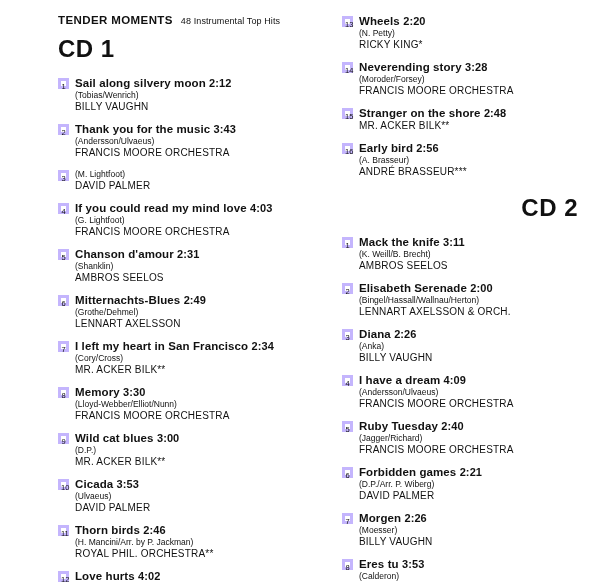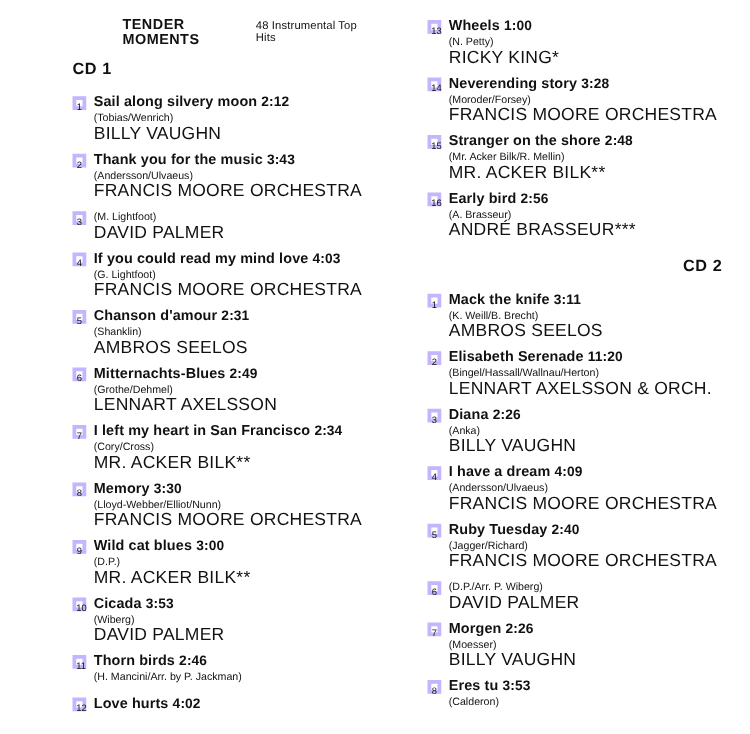--- a/index.html
+++ b/index.html
@@ -33,34 +33,33 @@
   }
   .col-right {
     padding-left: 42px;
     padding-right: 6px;
   }
   .header-line {
     display: flex;
     align-items: baseline;
     gap: 8px;
     margin-bottom: 9px;
-    margin-left: 40px;
   }
   .album-title {
     font-size: 11.5px;
     font-weight: bold;
     letter-spacing: 0.4px;
   }
   .album-sub {
     font-size: 9px;
     font-weight: normal;
     letter-spacing: 0.1px;
   }
   .disc-label {
-    font-size: 13px;
+    font-size: 24px;
     font-weight: bold;
     letter-spacing: 0.5px;
     margin: 0 0 14px 0;
   }
   .disc-label-right {
     margin-top: 16px;
     text-align: right;
   }
   .spacer-top-right {
     height: 1px;
@@ -93,21 +92,21 @@
     font-weight: bold;
     font-size: 11px;
   }
   .t-credit {
     font-size: 8.5px;
     line-height: 11px;
     letter-spacing: 0px;
     margin-top: 0px;
   }
   .t-artist {
-    font-size: 14px;
+    font-size: 10px;
     line-height: 12px;
     letter-spacing: 0.2px;
     margin-top: 0px;
   }
 </style>
 </head>
 <body>
 
 <div class="page">
 
@@ -203,51 +202,52 @@
       <div class="t-credit">(D.P.)</div>
       <div class="t-artist">MR. ACKER BILK**</div>
     </div>
 
     <div class="track">
       <span class="tracknum">10</span>
       <div class="t-title">
         <span>Cicada</span>
         <span class="t-time">3:53</span>
       </div>
-      <div class="t-credit">(Wiberg)</div>
+      <div class="t-credit">(Ulvaeus)</div>
       <div class="t-artist">DAVID PALMER</div>
     </div>
 
     <div class="track">
       <span class="tracknum">11</span>
       <div class="t-title">
         <span>Thorn birds</span>
         <span class="t-time">2:46</span>
       </div>
       <div class="t-credit">(H. Mancini/Arr. by P. Jackman)</div>
+      <div class="t-artist">ROYAL PHIL. ORCHESTRA**</div>
     </div>
 
     <div class="track">
       <span class="tracknum">12</span>
       <div class="t-title">
         <span>Love hurts</span>
         <span class="t-time">4:02</span>
       </div>
 
     </div>
   </div>
 
   <div class="col col-right">
     <div class="spacer-top-right"></div>
 
     <div class="track">
       <span class="tracknum">13</span>
       <div class="t-title">
         <span>Wheels</span>
-        <span class="t-time">1:00</span>
+        <span class="t-time">2:20</span>
       </div>
       <div class="t-credit">(N. Petty)</div>
       <div class="t-artist">RICKY KING*</div>
     </div>
 
     <div class="track">
       <span class="tracknum">14</span>
       <div class="t-title">
         <span>Neverending story</span>
         <span class="t-time">3:28</span>
@@ -255,21 +255,20 @@
       <div class="t-credit">(Moroder/Forsey)</div>
       <div class="t-artist">FRANCIS MOORE ORCHESTRA</div>
     </div>
 
     <div class="track">
       <span class="tracknum">15</span>
       <div class="t-title">
         <span>Stranger on the shore</span>
         <span class="t-time">2:48</span>
       </div>
-      <div class="t-credit">(Mr. Acker Bilk/R. Mellin)</div>
       <div class="t-artist">MR. ACKER BILK**</div>
     </div>
 
     <div class="track">
       <span class="tracknum">16</span>
       <div class="t-title">
         <span>Early bird</span>
         <span class="t-time">2:56</span>
       </div>
       <div class="t-credit">(A. Brasseur)</div>
@@ -285,21 +284,21 @@
         <span class="t-time">3:11</span>
       </div>
       <div class="t-credit">(K. Weill/B. Brecht)</div>
       <div class="t-artist">AMBROS SEELOS</div>
     </div>
 
     <div class="track">
       <span class="tracknum">2</span>
       <div class="t-title">
         <span>Elisabeth Serenade</span>
-        <span class="t-time">11:20</span>
+        <span class="t-time">2:00</span>
       </div>
       <div class="t-credit">(Bingel/Hassall/Wallnau/Herton)</div>
       <div class="t-artist">LENNART AXELSSON &amp; ORCH.</div>
     </div>
 
     <div class="track">
       <span class="tracknum">3</span>
       <div class="t-title">
         <span>Diana</span>
         <span class="t-time">2:26</span>
@@ -323,20 +322,24 @@
       <div class="t-title">
         <span>Ruby Tuesday</span>
         <span class="t-time">2:40</span>
       </div>
       <div class="t-credit">(Jagger/Richard)</div>
       <div class="t-artist">FRANCIS MOORE ORCHESTRA</div>
     </div>
 
     <div class="track">
       <span class="tracknum">6</span>
+      <div class="t-title">
+        <span>Forbidden games</span>
+        <span class="t-time">2:21</span>
+      </div>
       <div class="t-credit">(D.P./Arr. P. Wiberg)</div>
       <div class="t-artist">DAVID PALMER</div>
     </div>
 
     <div class="track">
       <span class="tracknum">7</span>
       <div class="t-title">
         <span>Morgen</span>
         <span class="t-time">2:26</span>
       </div>

